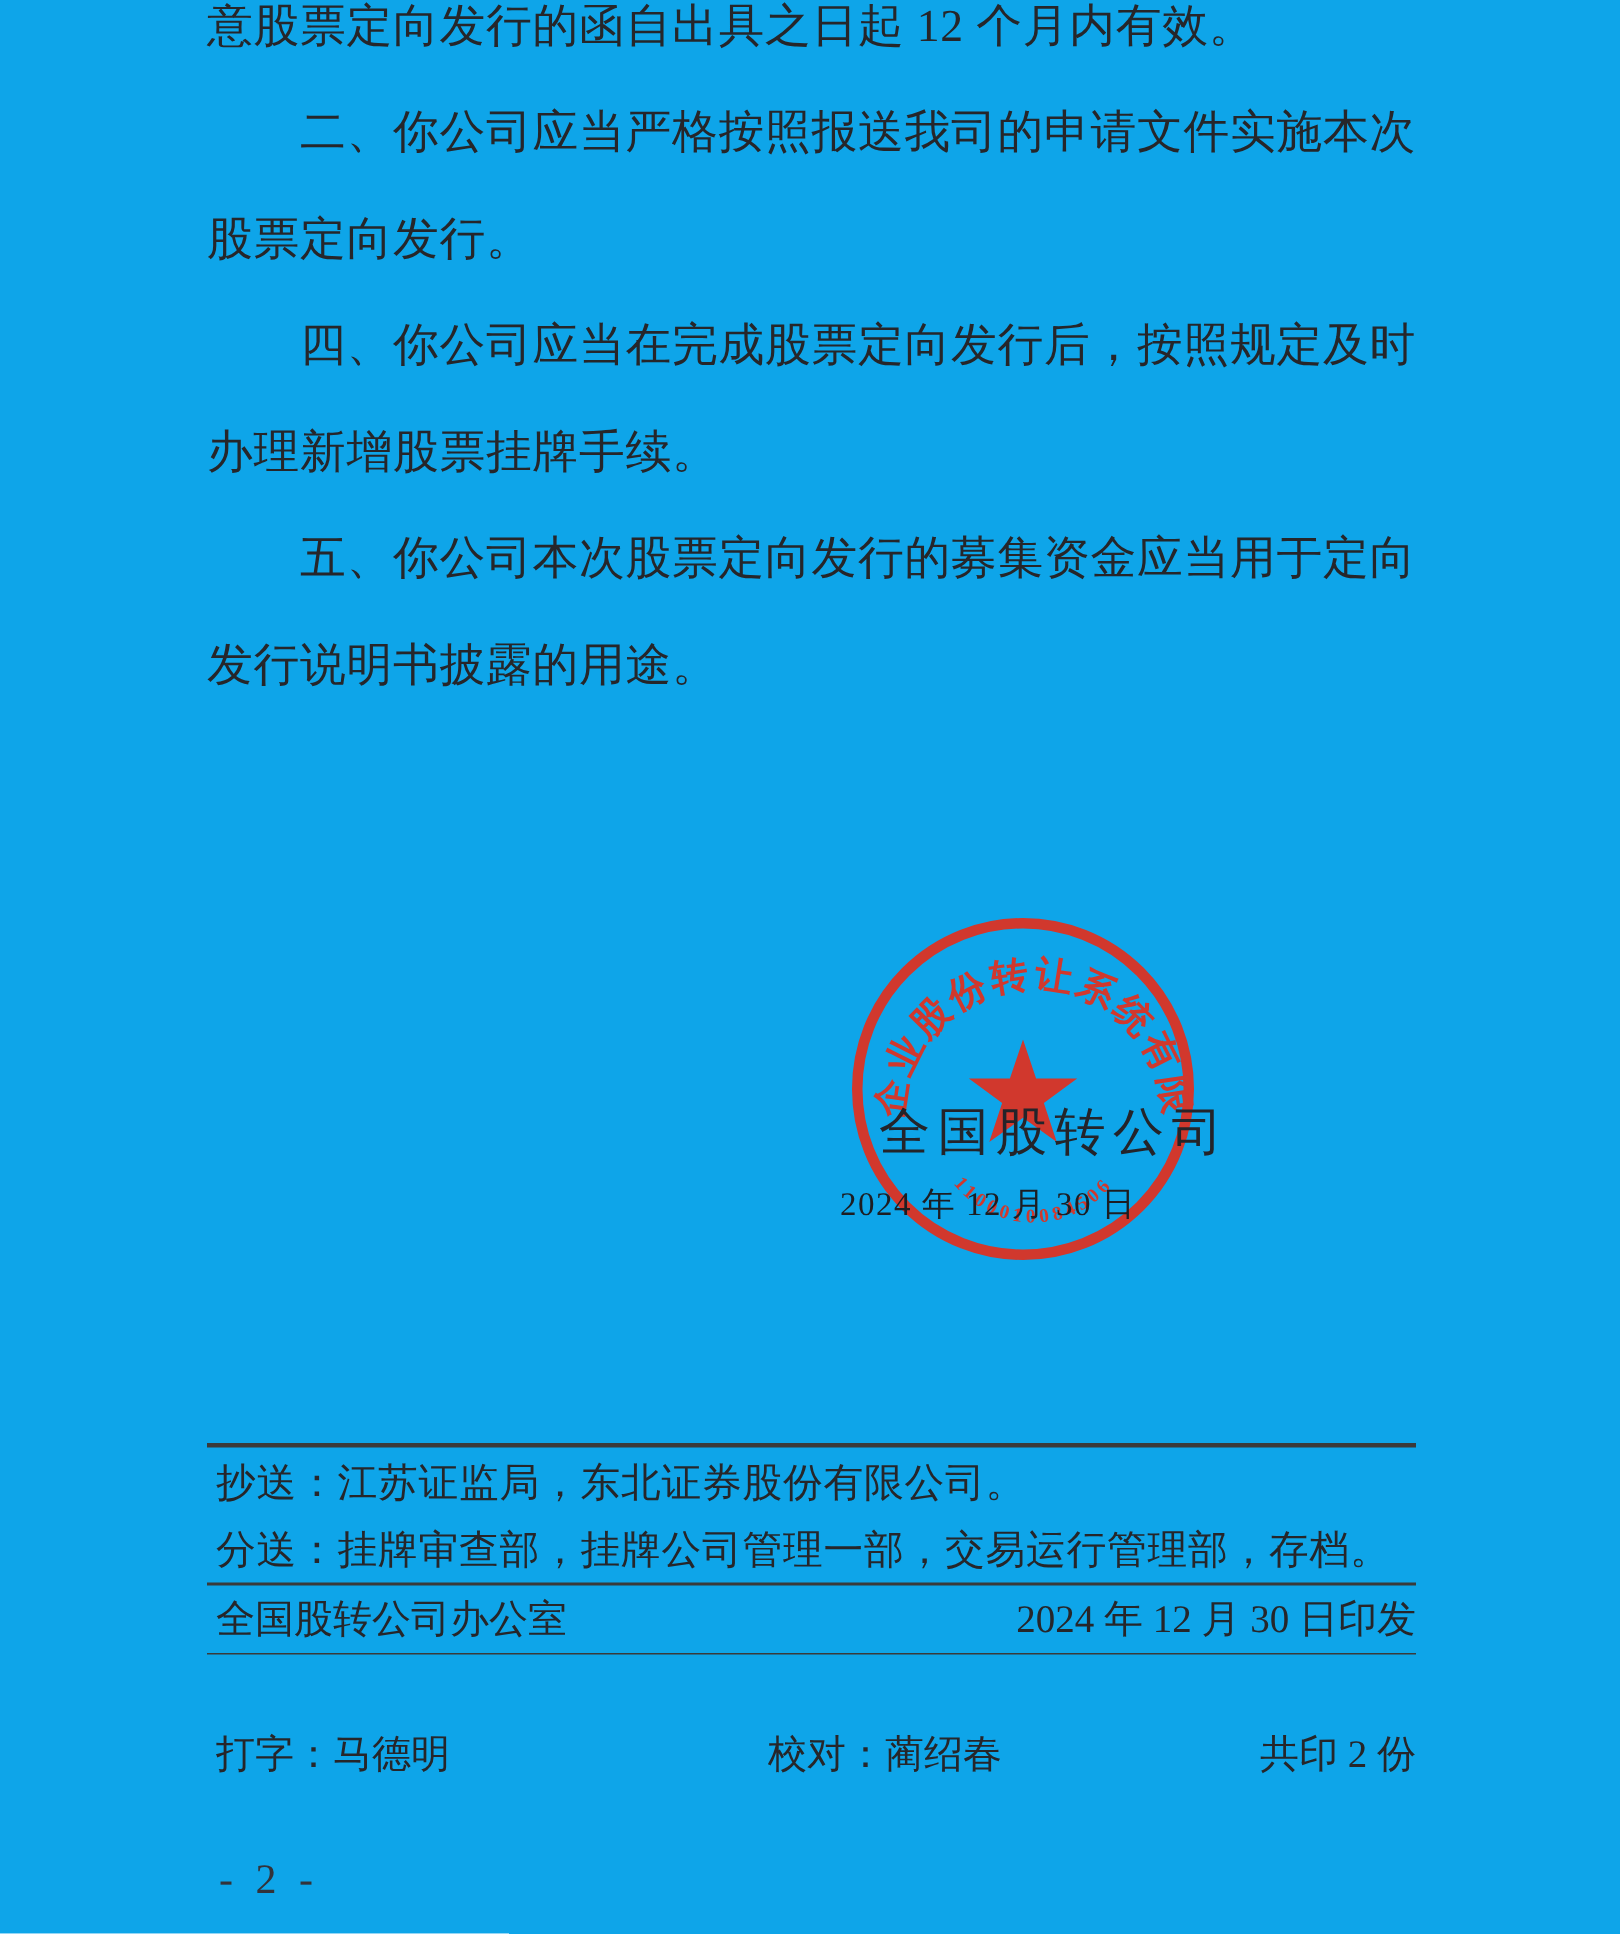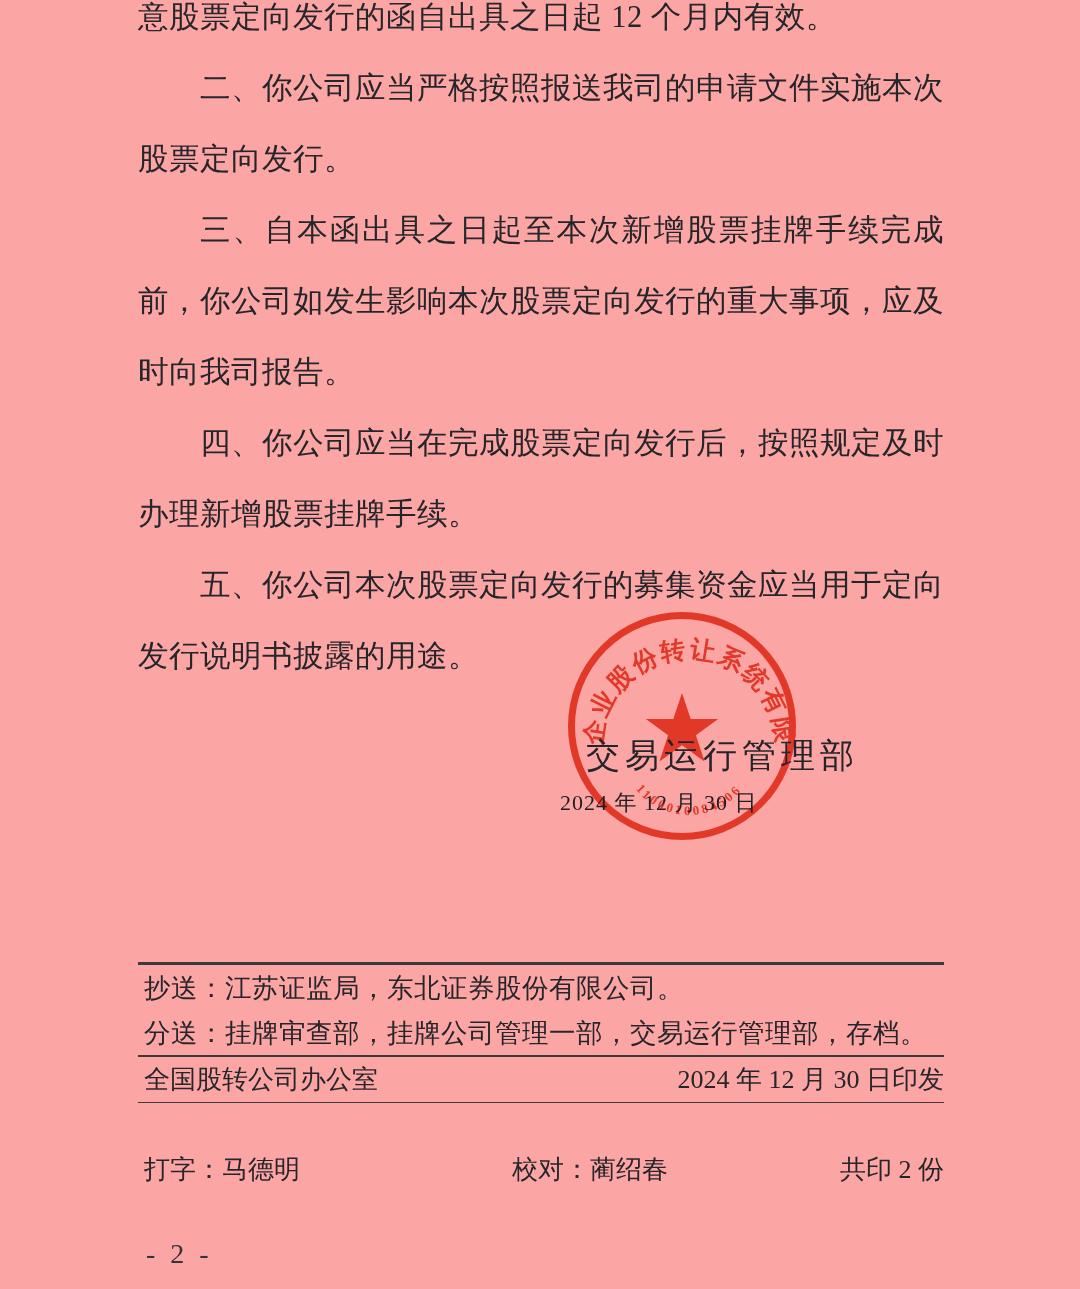--- a/index.html
+++ b/index.html
@@ -12,21 +12,21 @@
     height: 1289px;
     position: relative;
     font-family: "Liberation Serif", "DejaVu Serif", serif;
     color: #1d1d1f;
     overflow: hidden;
   }
 
   .page {
     position: absolute;
     inset: 0;
-    background: #fca5a5;
+    background: #0ea5e9;
   }
 
   
   .body-text {
     position: absolute;
     left: 138px;
     top: 0px;
     width: 806px;
   }
   .para {
@@ -161,21 +161,20 @@
   }
 </style>
 </head>
 <body>
 
 <div class="page">
 
   <div class="body-text">
     <p class="para first-line">意股票定向发行的函自出具之日起 12 个月内有效。</p>
     <p class="para indent">二、你公司应当严格按照报送我司的申请文件实施本次股票定向发行。</p>
-    <p class="para indent">三、自本函出具之日起至本次新增股票挂牌手续完成前，你公司如发生影响本次股票定向发行的重大事项，应及时向我司报告。</p>
     <p class="para indent">四、你公司应当在完成股票定向发行后，按照规定及时办理新增股票挂牌手续。</p>
     <p class="para indent">五、你公司本次股票定向发行的募集资金应当用于定向发行说明书披露的用途。</p>
   </div>
 
   <div class="sign-block">
 
     <div class="seal">
       <div class="seal-star"></div>
 
       <svg class="seal-arc" viewBox="0 0 228 228">
@@ -190,21 +189,21 @@
       <svg class="seal-serial" viewBox="0 0 228 228">
         <defs>
           <path id="arcBottom" d="M 46,128 A 68,68 0 0 0 182,128" fill="none"></path>
         </defs>
         <text>
           <textPath href="#arcBottom" startOffset="50%" text-anchor="middle">1100010084506</textPath>
         </text>
       </svg>
     </div>
 
-    <div class="seal-signature">交易运行管理部</div>
+    <div class="seal-signature">全国股转公司</div>
     <div class="sign-date">2024 年 12 月 30 日</div>
   </div>
 
   <div class="footer">
     <div class="rule thick"></div>
 
     <div class="f-line">抄送：江苏证监局，东北证券股份有限公司。</div>
     <div class="f-line">分送：挂牌审查部，挂牌公司管理一部，交易运行管理部，存档。</div>
 
     <div class="rule thin"></div>

